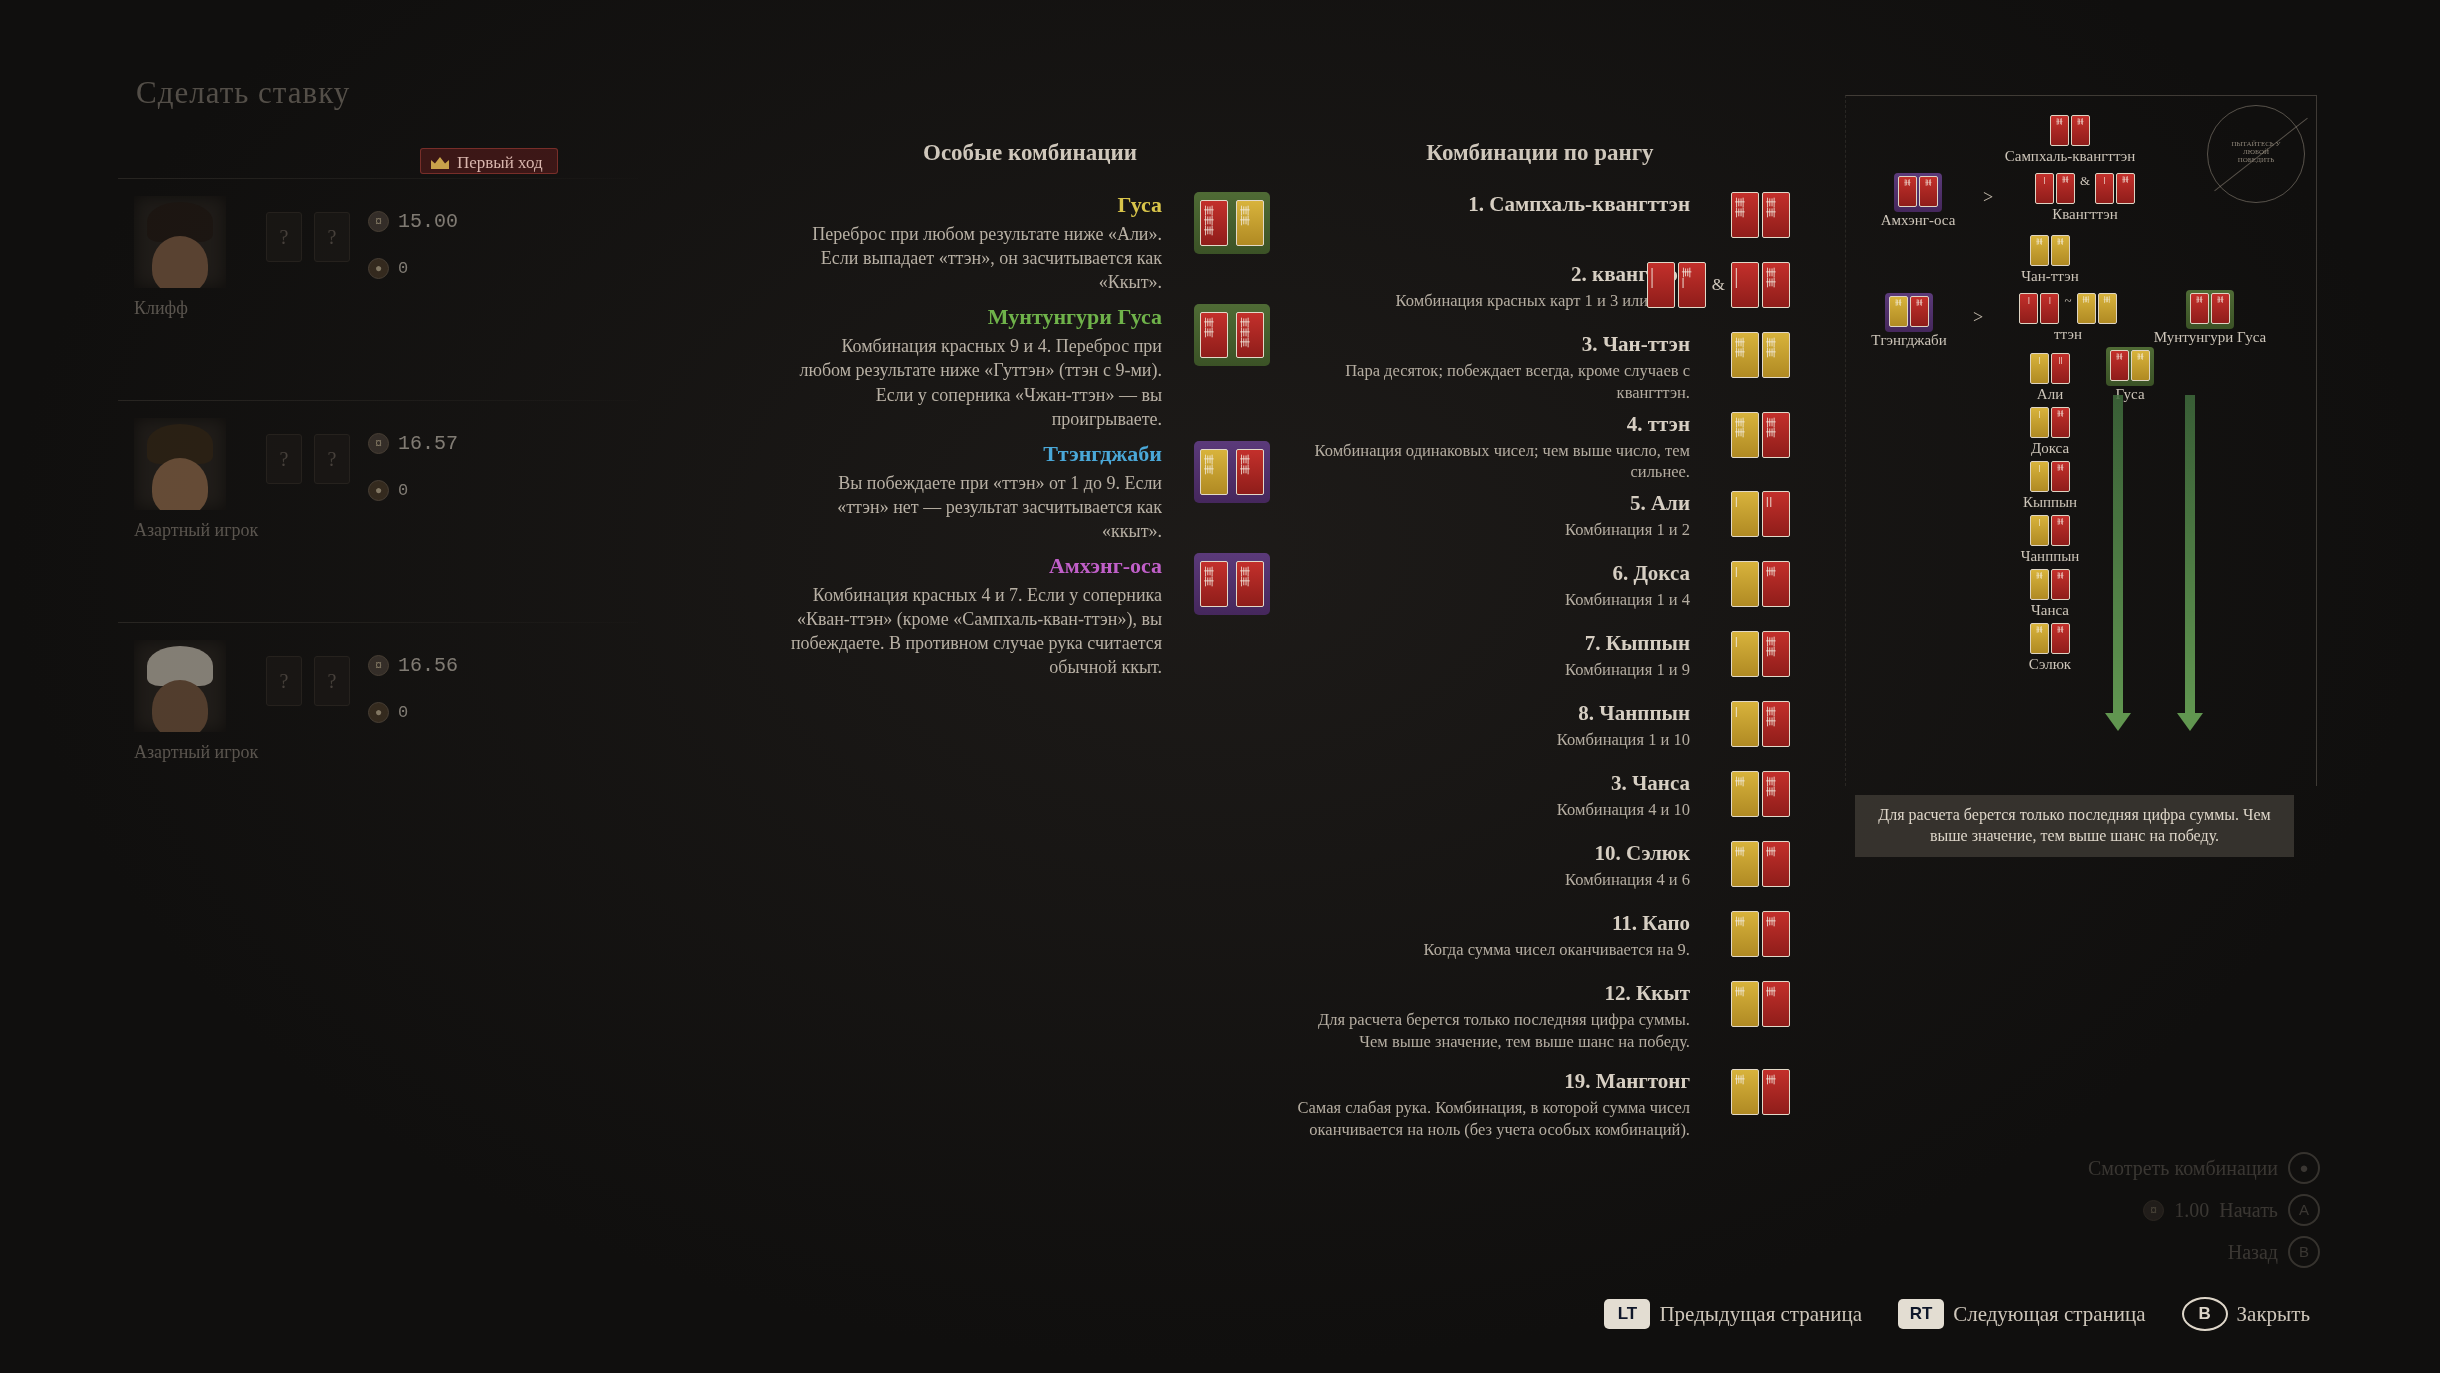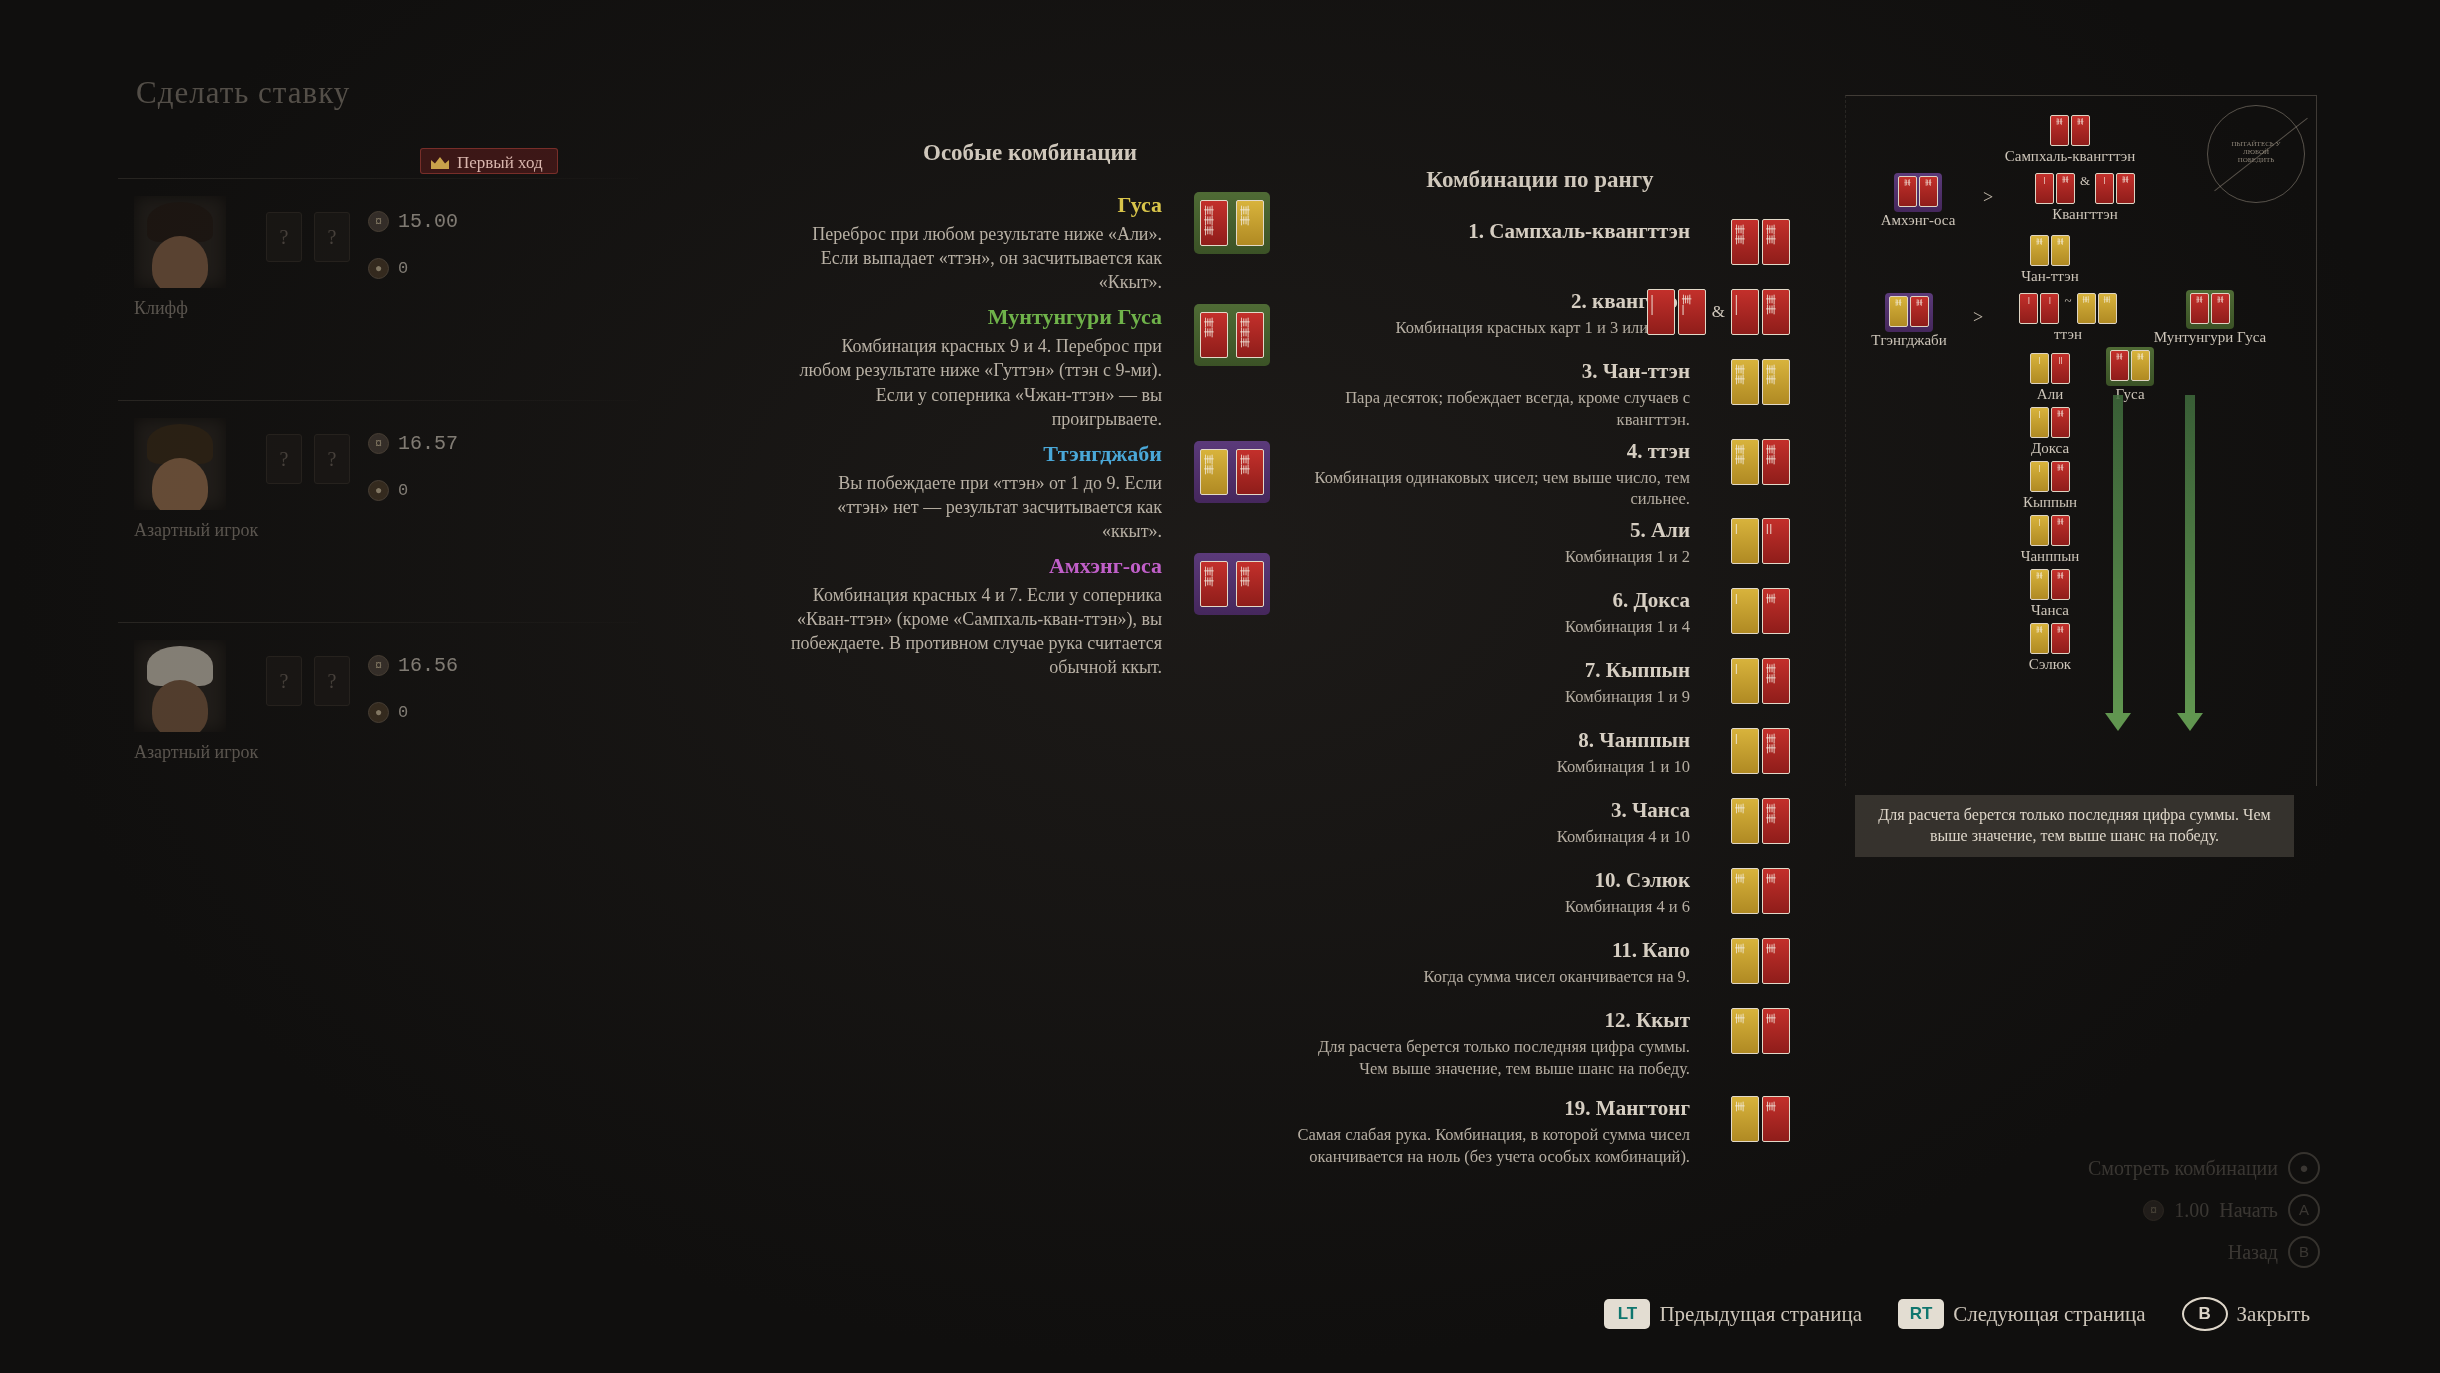--- a/index.html
+++ b/index.html
@@ -342,21 +342,21 @@
   }
   .btn-key {
     display: inline-flex;
     align-items: center;
     justify-content: center;
     min-width: 34px;
     height: 30px;
     padding: 0 6px;
     border-radius: 5px;
     background: #e3ddd2;
-    color: #0f766e;
+    color: #0f172a;
     font-family: "Liberation Sans", sans-serif;
     font-size: 17px;
     font-weight: bold;
   }
   .btn-key.round {
     border-radius: 50%;
     min-width: 30px;
     width: 30px;
     background: none;
     border: 2px solid #ded6c9;
@@ -504,21 +504,21 @@
             <div class="marks">卌<br>卌</div>
           </div>
         <div class="mini-card">
             <div class="marks">卌<br>卌</div>
           </div>
       </div>
     </div>
   </div>
 
   <div class="rank-col">
-    <div class="col-title" style="margin-bottom:26px;margin-top:27px;">Комбинации по рангу</div>
+    <div class="col-title" style="margin-bottom:26px;">Комбинации по рангу</div>
 
     <div class="rank-entry">
       <div class="rank-name">1. Сампхаль-квангттэн</div>
       <div class="rank-cards">
         <div class="mini-card">
             <div class="marks">卌<br>卌</div>
           </div>
         <div class="mini-card">
             <div class="marks">卌<br>卌</div>
           </div>

